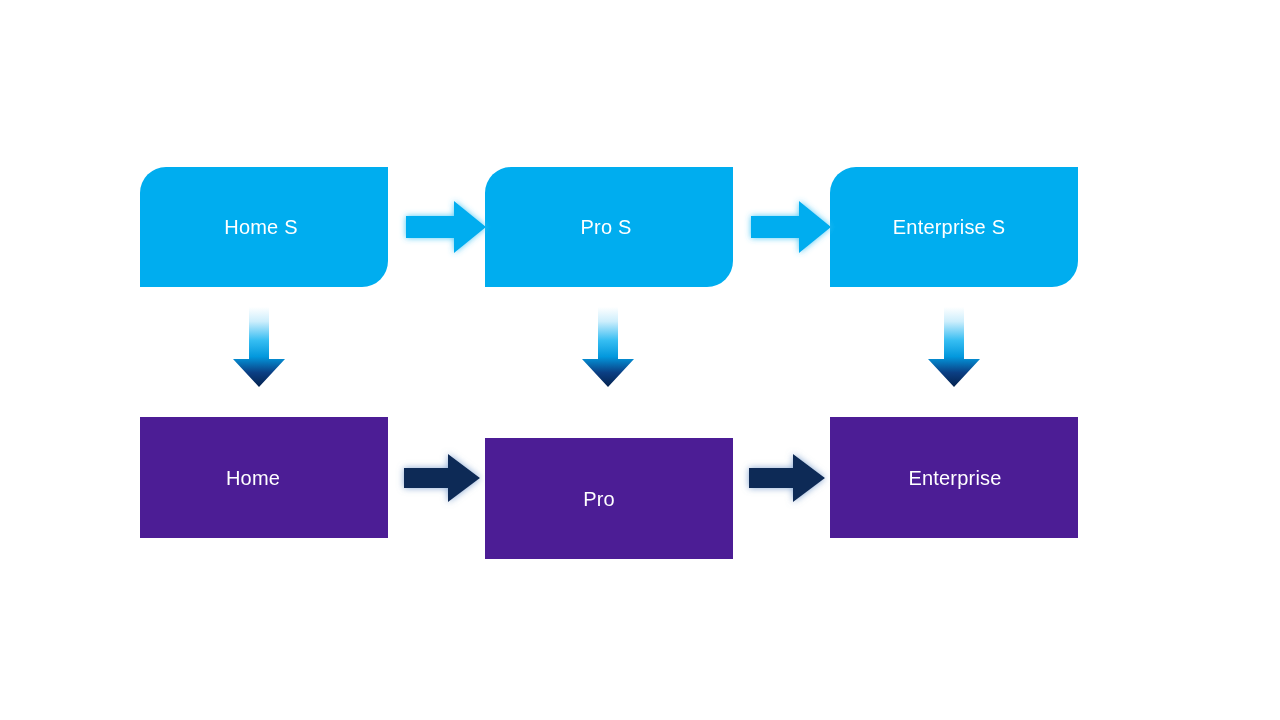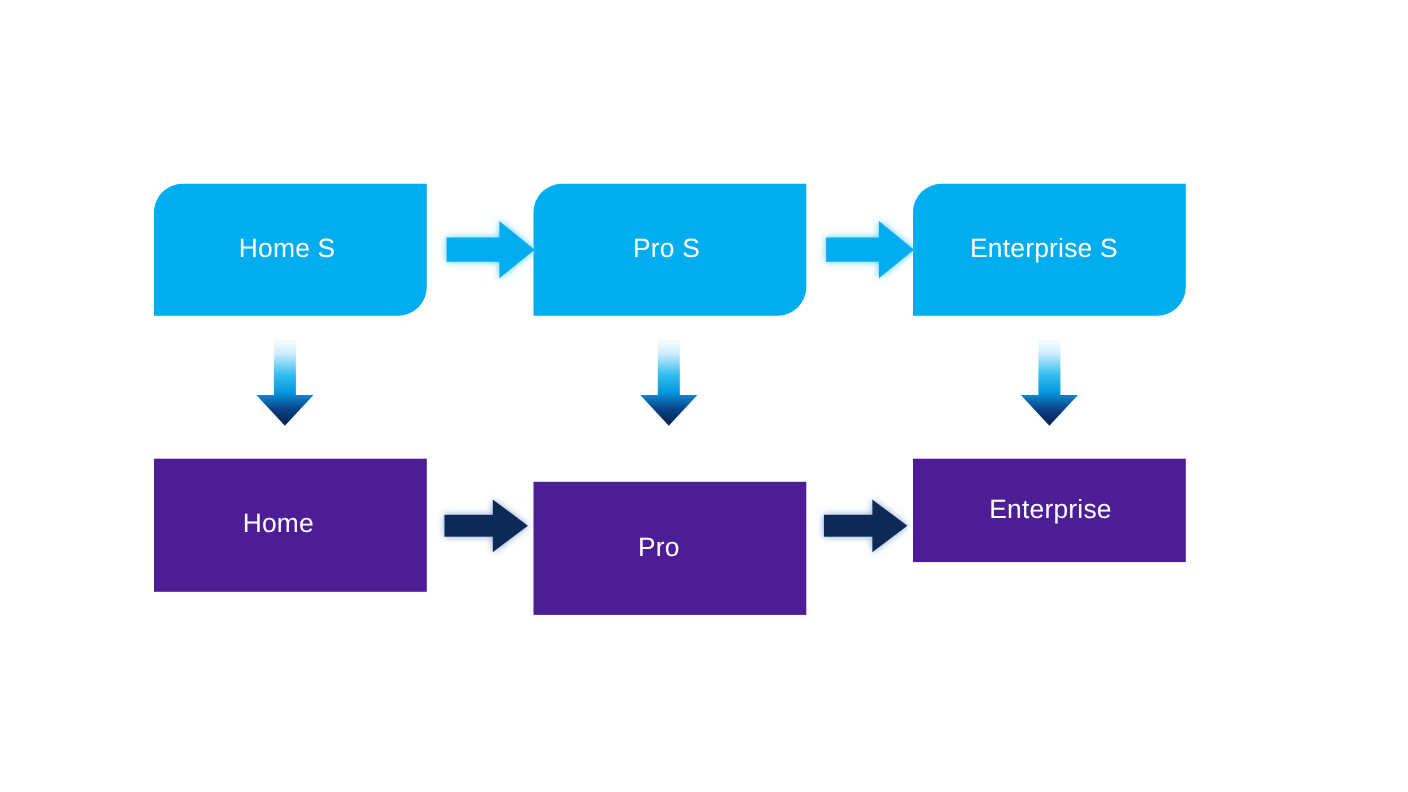--- a/index.html
+++ b/index.html
@@ -23,21 +23,21 @@
   }
 
   
   .node {
     position: absolute;
     display: flex;
     align-items: center;
     justify-content: center;
     box-sizing: border-box;
     color: #ffffff;
-    font-size: 24px;
+    font-size: 20px;
     font-weight: 400;
     letter-spacing: 0.2px;
     line-height: 1.2;
     white-space: nowrap;
     -webkit-font-smoothing: antialiased;
   }
 
   .node-top {
     background: #00adef;
     
@@ -102,21 +102,21 @@
   </div>
 
   <div class="node node-bottom col-a" style="left:140px; top:417px; width:248px; height:121px;">
     <span class="node-label">Home</span>
   </div>
 
   <div class="node node-bottom col-b" style="left:485px; top:417px; width:248px; height:121px;margin-top:21px;">
     <span class="node-label">Pro</span>
   </div>
 
-  <div class="node node-bottom col-c" style="left:830px; top:417px; width:248px; height:94px;padding-left:16px;">
+  <div class="node node-bottom col-c" style="left:830px; top:417px; width:248px; height:121px;padding-left:16px;">
     <span class="node-label">Enterprise</span>
   </div>
 
   <svg width="0" height="0" style="position:absolute;left:-9999px;top:-9999px;" aria-hidden="true">
     <defs>
       <linearGradient id="downGrad" x1="0" y1="0" x2="0" y2="1">
         <stop offset="0%" stop-color="#ffffff"></stop>
         <stop offset="18%" stop-color="#cdeefc"></stop>
         <stop offset="42%" stop-color="#35bdf2"></stop>
         <stop offset="62%" stop-color="#0398dd"></stop>

